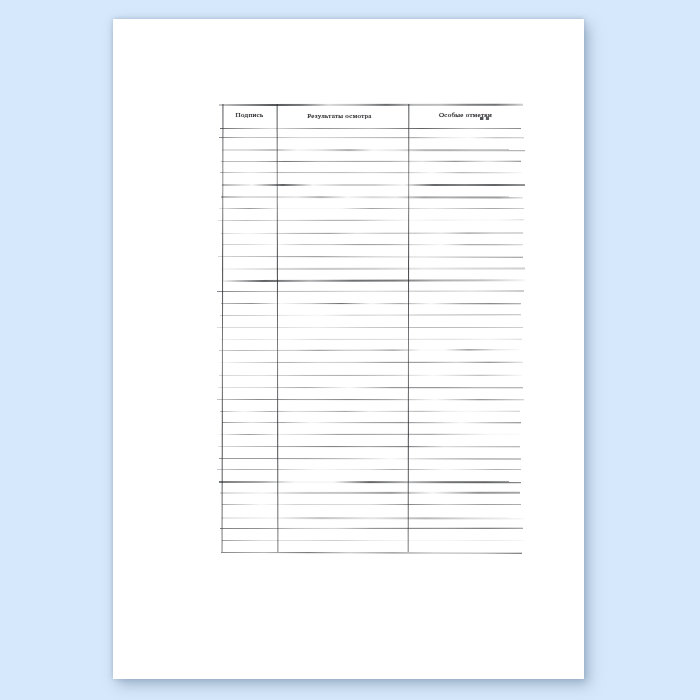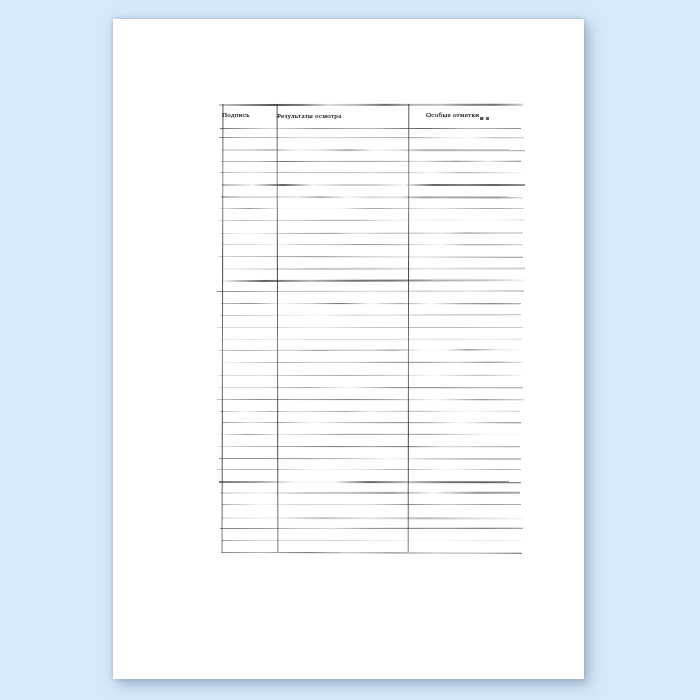--- a/index.html
+++ b/index.html
@@ -26,27 +26,27 @@
       rgba(44,46,50,0.88) 74%, rgba(44,46,50,0.62) 100%);
   }
   .vline.v-left{left:0;transform:rotate(0.12deg);}
   .vline.v-mid1{left:55px;transform:rotate(-0.1deg);}
   .vline.v-mid2{left:186px;transform:rotate(0.08deg);}
   .hlines{position:absolute;left:0;top:0;width:100%;height:100%;filter:blur(0.15px);}
   .hline{position:absolute;transform-origin:left center;}
   .hdr{
     position:absolute;
     font-size:7px;letter-spacing:0.3px;line-height:9px;
-    color:#2a2a2e;text-align:left;
+    color:#2a2a2e;text-align:center;
     text-shadow:0 0 0.7px rgba(42,42,46,0.85);
     white-space:nowrap;overflow:visible;
   }
   .hdr.c1{left:0;width:55px;top:7px;}
   .hdr.c2{left:55px;width:125px;top:8px;}
-  .hdr.c3{left:204px;width:111px;top:7px;}
+  .hdr.c3{left:188px;width:111px;top:7px;}
   .artifact{
     position:absolute;left:258px;top:13px;width:9px;height:3px;
     background:linear-gradient(90deg,
       rgba(40,42,45,0.8) 0%, rgba(40,42,45,0.8) 30%,
       rgba(40,42,45,0) 45%, rgba(40,42,45,0) 60%,
       rgba(40,42,45,0.75) 70%, rgba(40,42,45,0.75) 100%);
   }
 </style>
 </head>
 <body>

